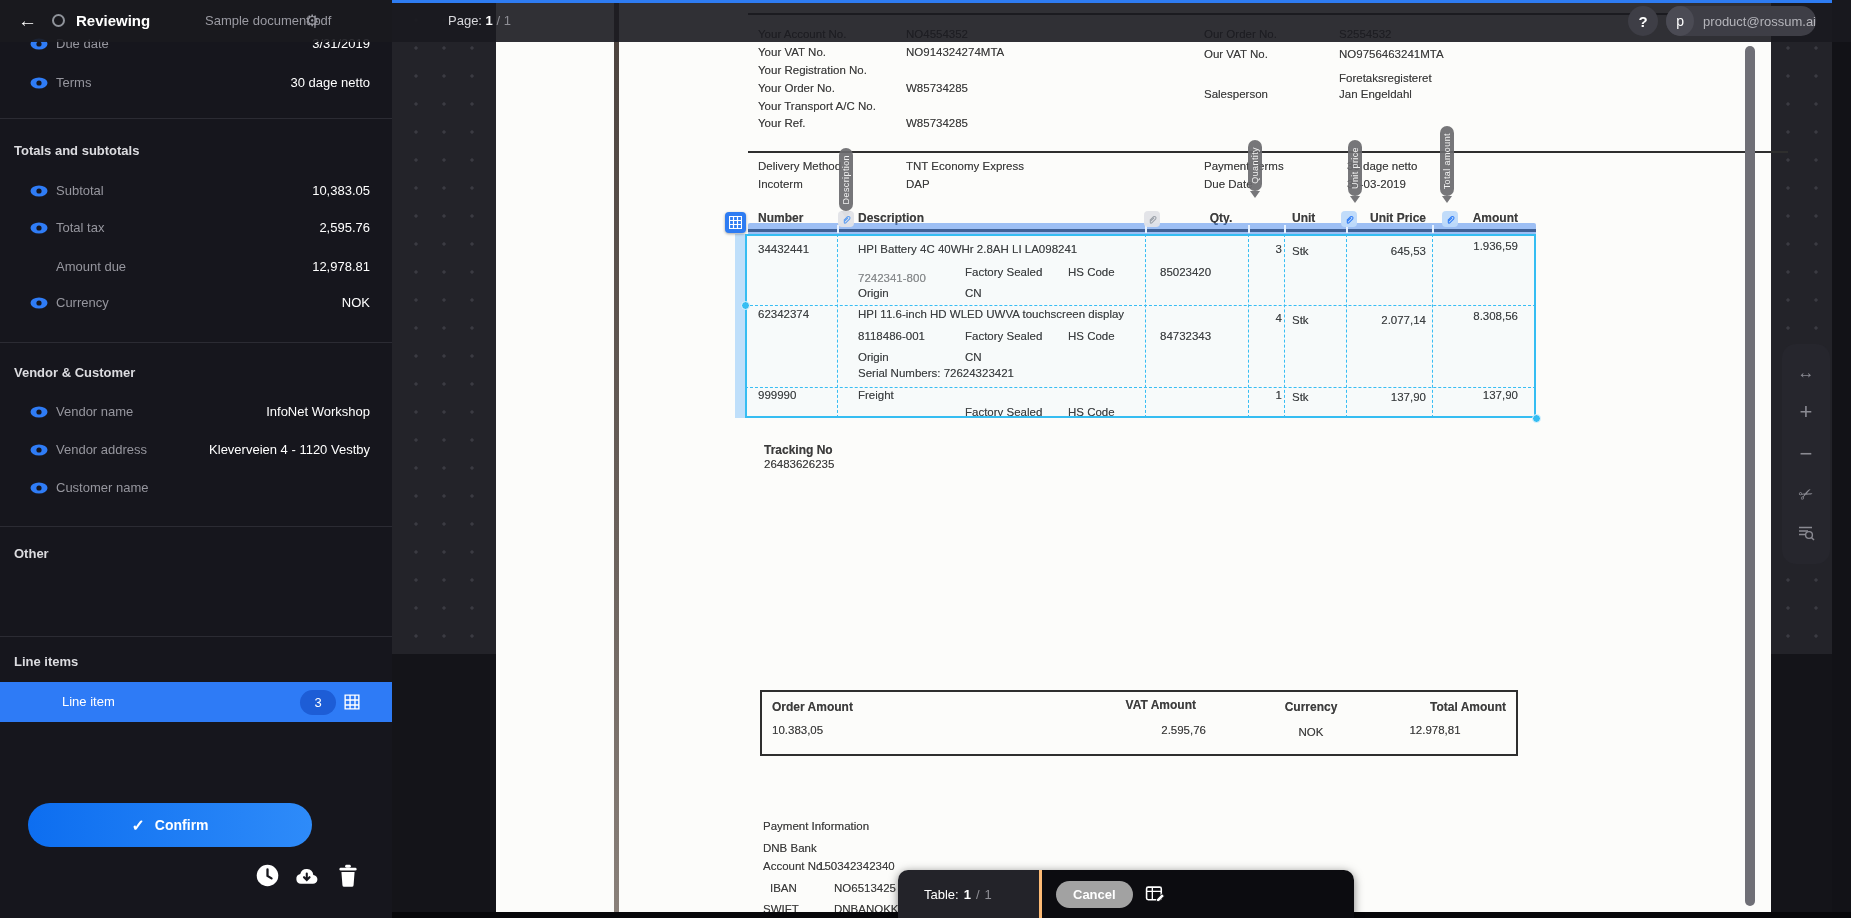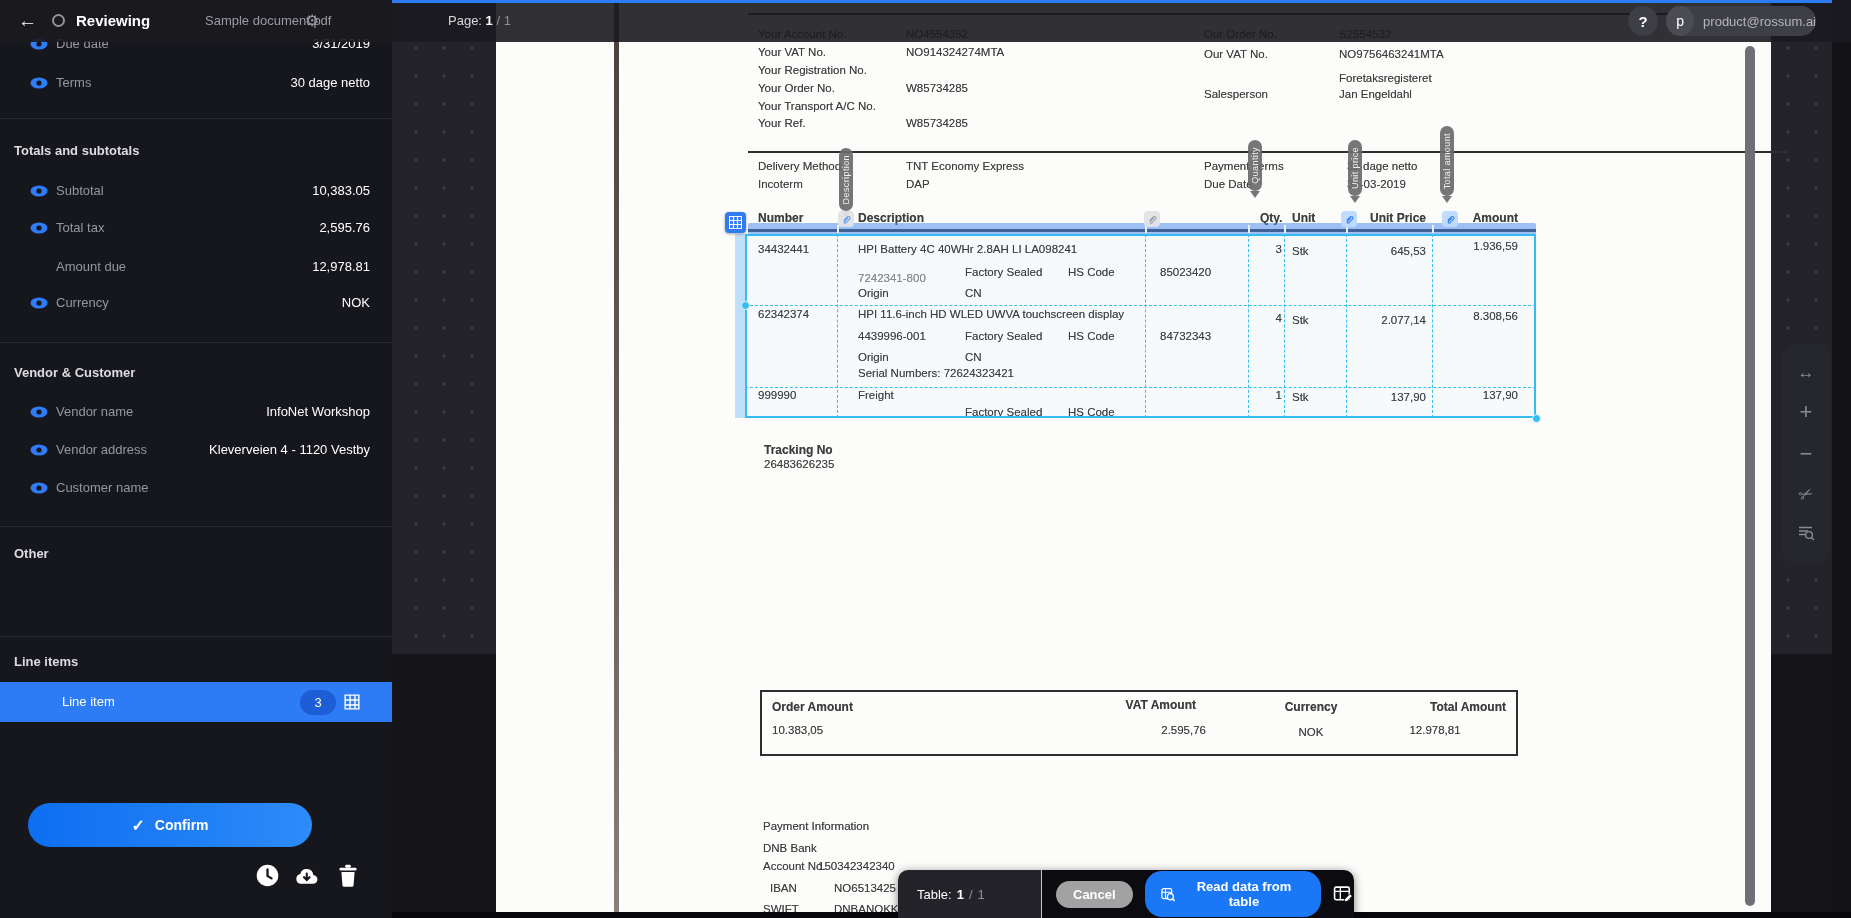--- a/index.html
+++ b/index.html
@@ -62,22 +62,22 @@
     align-items:center; justify-content:space-around; padding:10px 0; }
   .pill-ic { color:#8a8a92; font-size:17px; line-height:1; cursor:pointer; }
   #bottom-strip { position:absolute; left:392px; top:912px; width:1459px; height:6px;
     background:#07070a; }
 
   
   #tbar { position:absolute; left:898px; top:870px; width:456px; height:48px;
     border-radius:10px 10px 0 0; overflow:hidden; display:flex; z-index:56;
     box-shadow:0 2px 10px rgba(0,0,0,.5); }
   #tbar-left { width:144px; background:#232329; display:flex; align-items:center;
-    padding-left:19px; font-size:13px; color:#fff; gap:5px;
-    border-right:1px solid #fdba74; }
+    padding-left:26px; font-size:13px; color:#fff; gap:5px;
+    border-right:3px solid #fdba74; }
   #tbar-left .dim { color:#8e8e95; }
   #tbar-right { flex:1; background:#0c0c10; display:flex; align-items:center;
     gap:12px; padding-left:14px; }
   #cancel-btn { background:#a2a2a2; color:#fff; font-size:13px; font-weight:700;
     border:none; border-radius:16px; padding:6px 17px; cursor:pointer; }
   #read-btn { background:#1a78f7; color:#fff; font-size:13px; font-weight:700;
     border:none; border-radius:17px; padding:8px 16px; cursor:pointer;
     display:flex; align-items:center; gap:8px; }
 
   
@@ -160,42 +160,42 @@
     <div class="iv" style="left:410px;top:160px">TNT Economy Express</div>
     <div class="iv" style="left:262px;top:178px">Incoterm</div>
     <div class="iv" style="left:410px;top:178px">DAP</div>
     <div class="iv" style="left:708px;top:160px">Payment Terms</div>
     <div class="iv" style="left:851px;top:160px">30 dage netto</div>
     <div class="iv" style="left:708px;top:178px">Due Date</div>
     <div class="iv" style="left:851px;top:178px">31-03-2019</div>
 
     <div class="iv b" style="left:262px;top:211px">Number</div>
     <div class="iv b" style="left:362px;top:211px">Description</div>
-    <div class="iv b" style="left:764px;top:211px;width:42px;text-align:left">Qty.</div>
+    <div class="iv b" style="left:704px;top:211px;width:42px;text-align:center">Qty.</div>
     <div class="iv b" style="left:796px;top:211px">Unit</div>
     <div class="iv b" style="left:846px;top:211px;width:84px;text-align:right">Unit Price</div>
     <div class="iv b" style="left:938px;top:211px;width:84px;text-align:right">Amount</div>
     <div class="rule" style="left:252px;top:229px;width:788px;height:3px"></div>
 
     <div class="iv" style="left:262px;top:243px">34432441</div>
     <div class="iv" style="left:362px;top:243px">HPI Battery 4C 40WHr 2.8AH LI LA098241</div>
     <div class="iv gray" style="left:362px;top:272px">7242341-800</div>
     <div class="iv" style="left:469px;top:266px">Factory Sealed</div>
     <div class="iv" style="left:572px;top:266px">HS Code</div>
     <div class="iv" style="left:664px;top:266px">85023420</div>
     <div class="iv" style="left:362px;top:287px">Origin</div>
     <div class="iv" style="left:469px;top:287px">CN</div>
     <div class="iv" style="left:744px;top:243px;width:42px;text-align:right">3</div>
     <div class="iv" style="left:796px;top:245px">Stk</div>
     <div class="iv" style="left:846px;top:245px;width:84px;text-align:right">645,53</div>
     <div class="iv" style="left:938px;top:240px;width:84px;text-align:right">1.936,59</div>
 
     <div class="iv" style="left:262px;top:308px">62342374</div>
     <div class="iv" style="left:362px;top:308px">HPI 11.6-inch HD WLED UWVA touchscreen display</div>
-    <div class="iv" style="left:362px;top:330px">4439996-001</div>
+    <div class="iv" style="left:362px;top:330px">8118486-001</div>
     <div class="iv" style="left:469px;top:330px">Factory Sealed</div>
     <div class="iv" style="left:572px;top:330px">HS Code</div>
     <div class="iv" style="left:664px;top:330px">84732343</div>
     <div class="iv" style="left:362px;top:351px">Origin</div>
     <div class="iv" style="left:469px;top:351px">CN</div>
     <div class="iv" style="left:362px;top:367px">Serial Numbers: 72624323421</div>
     <div class="iv" style="left:744px;top:312px;width:42px;text-align:right">4</div>
     <div class="iv" style="left:796px;top:314px">Stk</div>
     <div class="iv" style="left:846px;top:314px;width:84px;text-align:right">2.077,14</div>
     <div class="iv" style="left:938px;top:310px;width:84px;text-align:right">8.308,56</div>
@@ -312,29 +312,20 @@
 
 <div id="tbar">
   <div id="tbar-left">
     <span>Table:</span>
     <b>1</b>
     <span class="dim">/</span>
     <span class="dim">1</span>
   </div>
   <div id="tbar-right">
     <button id="cancel-btn">Cancel</button>
-    <button id="read-btn">
-      <svg width="15" height="15" viewBox="0 0 16 16">
-        <rect x="1" y="1.5" width="11" height="11" rx="2" fill="none" stroke="#fff" stroke-width="1.4"></rect>
-        <path d="M1 5.5h11M5 1.5v11" stroke="#fff" stroke-width="1.2"></path>
-        <circle cx="10.5" cy="10.5" r="3.4" fill="#1a78f7" stroke="#fff" stroke-width="1.4"></circle>
-        <path d="M13 13 L15.3 15.3" stroke="#fff" stroke-width="1.6"></path>
-      </svg>
-      <span>Read data from table</span>
-    </button>
     <span style="cursor:pointer;display:flex">
       <svg width="21" height="21" viewBox="0 0 20 20">
         <rect x="1.5" y="3" width="14" height="12" rx="1.6" fill="none" stroke="#fff" stroke-width="1.5"></rect>
         <path d="M1.5 7h14M7 3v12" stroke="#fff" stroke-width="1.3"></path>
         <path d="M11 14.5 l5.2-5.2 2.2 2.2-5.2 5.2h-2.2z" fill="#fff" stroke="#0c0c10" stroke-width="0.8"></path>
       </svg>
     </span>
   </div>
 </div>
 

